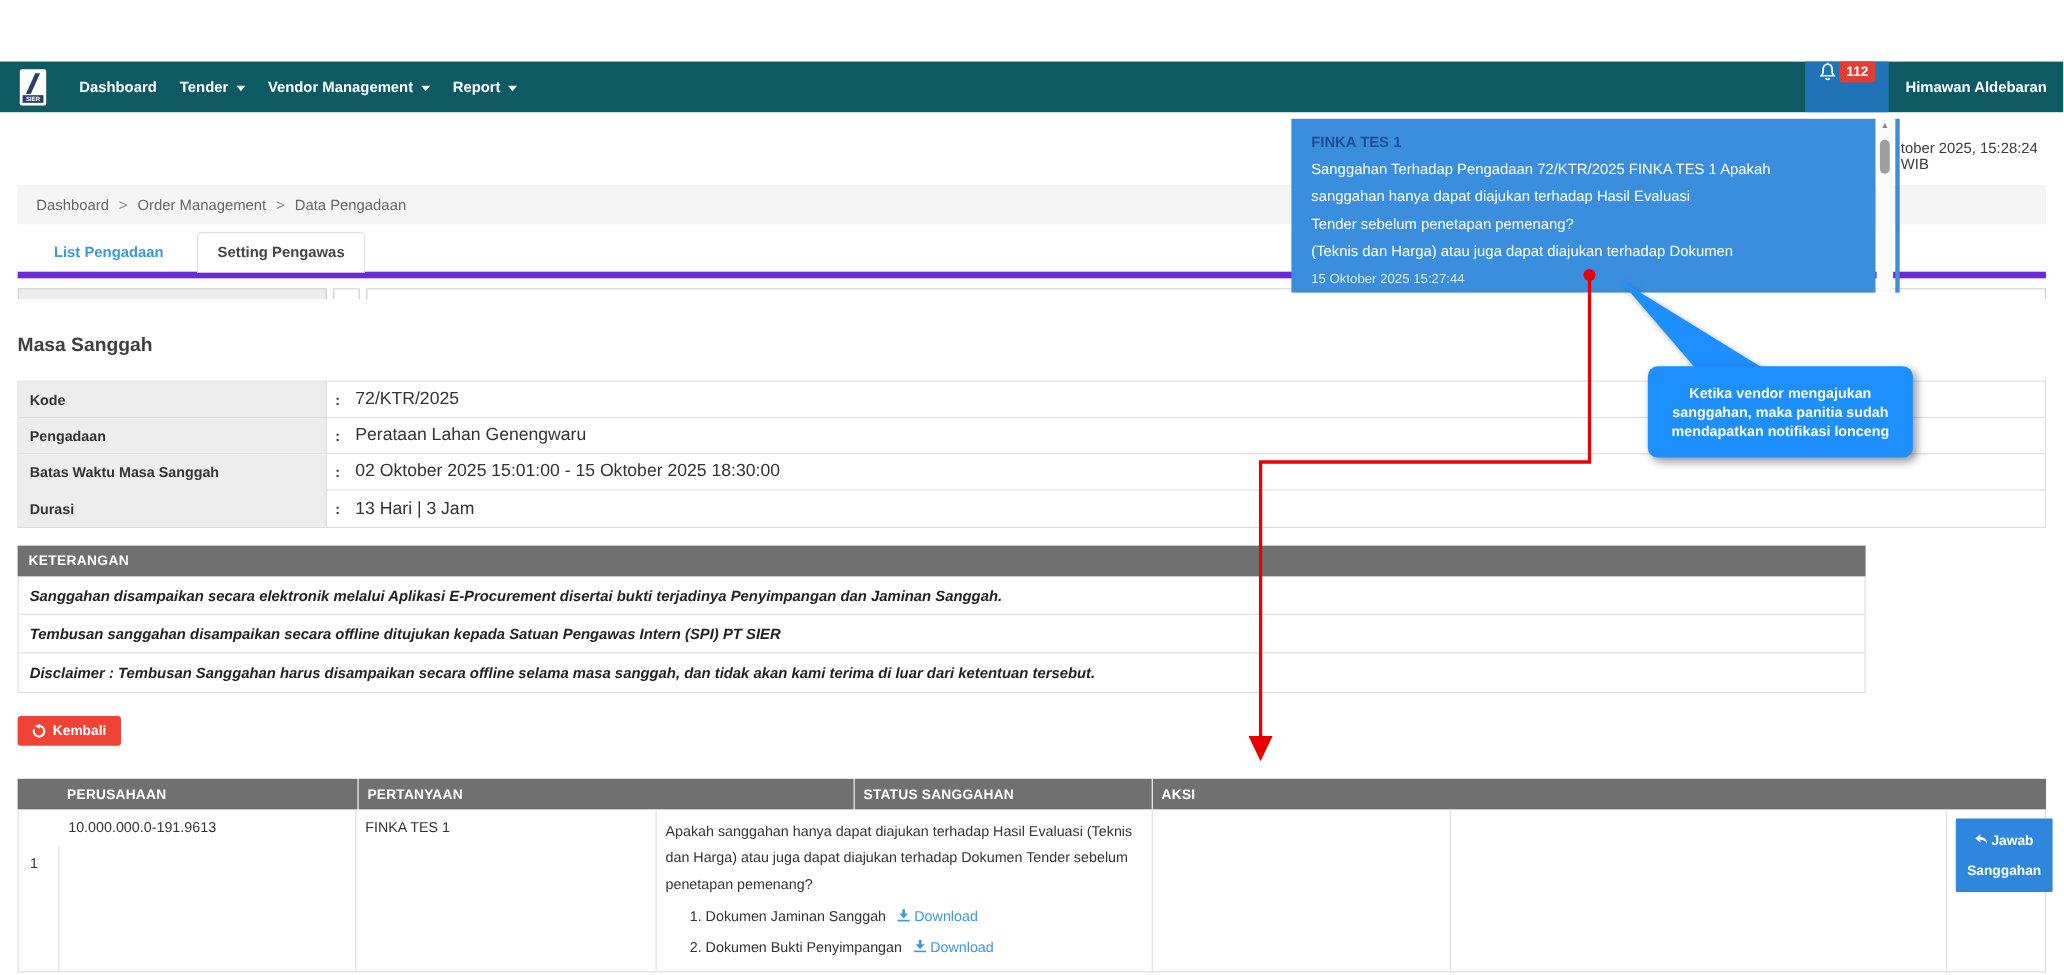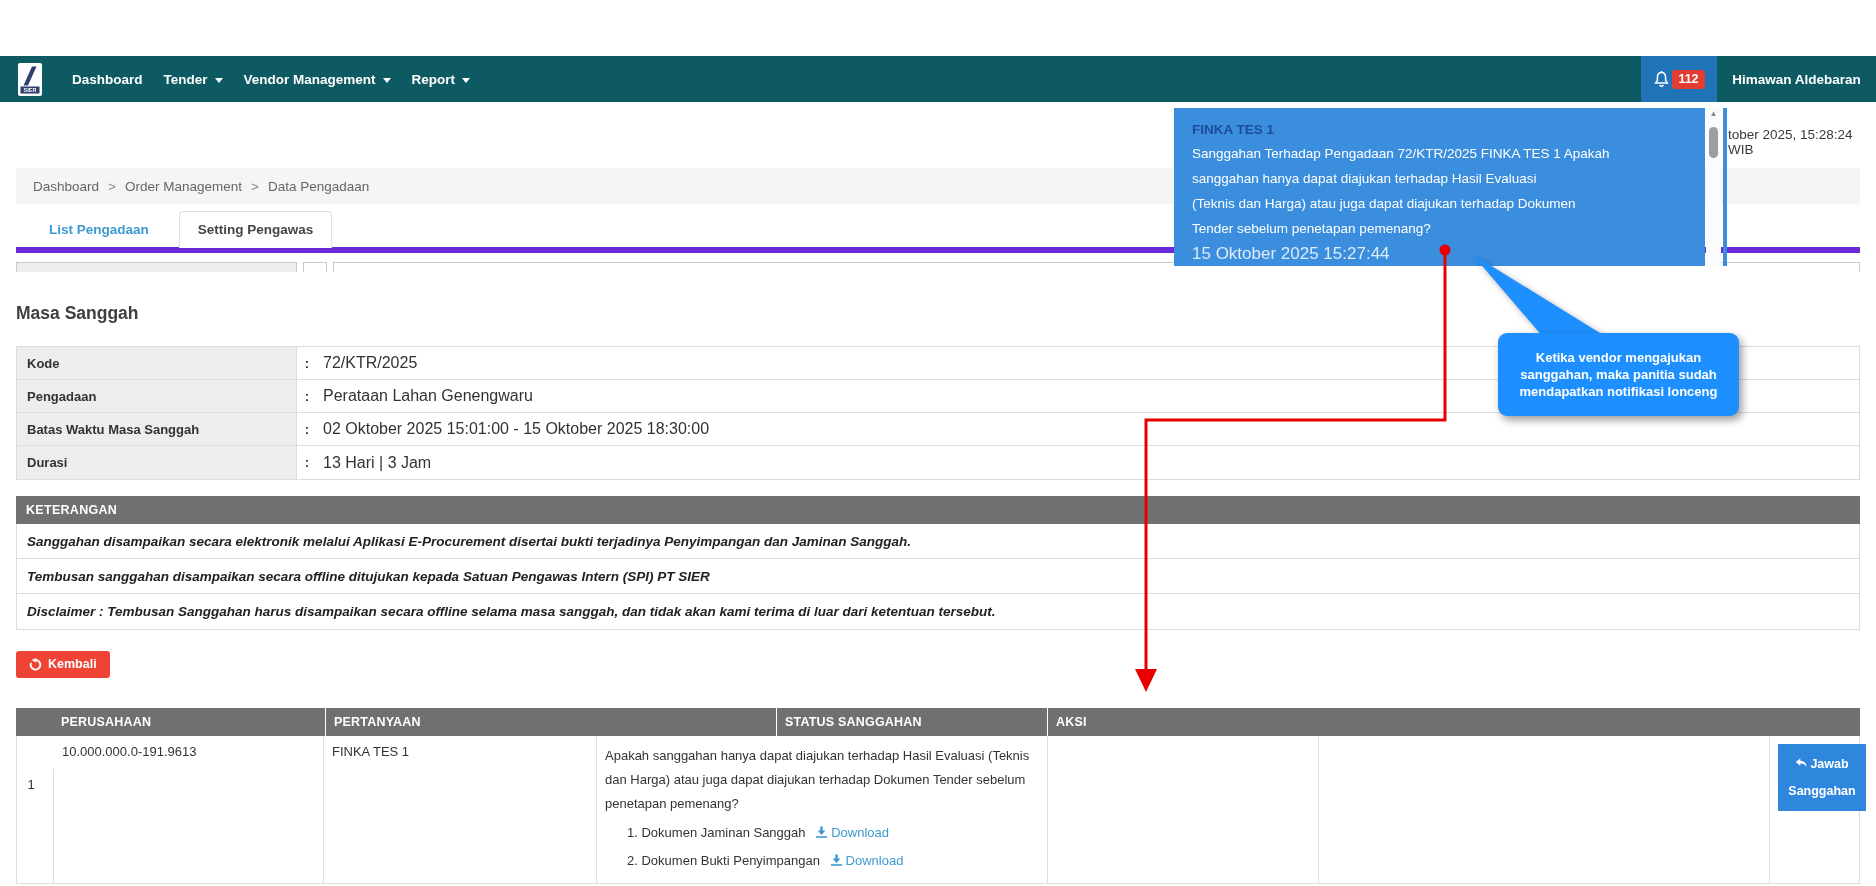--- a/index.html
+++ b/index.html
@@ -12,21 +12,21 @@
     background:var(--navbar-teal,#0d5a63); display:flex; align-items:center; z-index:5; }
   .nav-left { display:flex; align-items:center; padding-left:18px; height:100%; }
   .logo { width:24px; height:33px; background:#fff; border-radius:2px; margin-right:30px;
     display:flex; align-items:center; justify-content:center; }
   .nav-item { color:#fff; font-size:13.5px; font-weight:700; margin-right:21px;
     display:flex; align-items:center; gap:7px; cursor:pointer; white-space:nowrap; }
   .caret { width:0; height:0; border-left:4.5px solid transparent; border-right:4.5px solid transparent;
     border-top:5px solid #fff; margin-top:2px; }
   .nav-right { margin-left:auto; display:flex; align-items:center; height:100%; }
   .bell-box { width:76px; height:100%; background:var(--bell-box-blue,#2173b8);
-    display:flex; align-items:center; justify-content:center; gap:2px; cursor:pointer; }
+    display:flex; align-items:flex-start; justify-content:center; gap:2px; cursor:pointer; }
   .badge { background:var(--badge-red,#e23c33); color:#fff; font-size:12.5px; font-weight:700;
     padding:2px 6px 3px; border-radius:3px; }
   .user-name { color:#fff; font-size:13.5px; font-weight:700; width:159px; text-align:center; }
 
   
   .server-time { position:absolute; left:1728px; top:127px; font-size:13.5px; color:#3a3a3a; z-index:4; }
 
   
   .breadcrumb-bar { position:absolute; left:16px; top:168px; width:1844px; height:36px;
     background:#f5f5f5; display:flex; align-items:center; padding-left:17px; gap:9px;
@@ -55,21 +55,21 @@
   .details { position:absolute; left:16px; top:346px; width:1844px; border:1px solid #ddd; background:#fff; }
   .d-row { display:flex; height:33px; border-bottom:1px solid #ddd; }
   .d-row:last-child { border-bottom:none; }
   .d-label { width:280px; background:#ededed; border-right:1px solid #ddd; display:flex;
     align-items:center; padding-left:10px; font-weight:700; font-size:13px; color:#333; flex:0 0 auto; }
   .d-colon { width:20px; display:flex; align-items:center; justify-content:center;
     font-weight:700; font-size:13px; flex:0 0 auto; }
   .d-value { flex:1; display:flex; align-items:center; padding-left:6px; font-size:16px; color:#333; }
 
   
-  .keterangan { position:absolute; left:16px; top:496px; width:1844px; }
+  .keterangan { position:absolute; left:16px; top:496px; width:1680px; }
   .k-header { height:28px; background:var(--header-gray,#707070); color:#fff; font-weight:700;
     font-size:12.5px; display:flex; align-items:center; padding-left:10px; letter-spacing:.3px; }
   .k-rows { border:1px solid #ddd; border-top:none; }
   .k-row { height:35px; display:flex; align-items:center; padding-left:10px;
     border-bottom:1px solid #ddd; font-style:italic; font-weight:700; font-size:13.5px; color:#222; }
   .k-row:last-child { border-bottom:none; }
 
   
   .back-btn { position:absolute; left:16px; top:651px; background:var(--back-red,#ef4335); color:#fff;
     border:none; border-radius:3px; padding:6px 13px 7px; font-size:12.5px; font-weight:700;
@@ -97,21 +97,21 @@
     border:none; border-radius:1px; padding:7px 6px; font-size:12.5px; font-weight:700;
     line-height:26px; text-align:center; cursor:pointer;
     font-family:"Liberation Sans","DejaVu Sans",sans-serif; }
   .reply-icon { display:inline-block; vertical-align:-1px; margin-right:3px; }
 
   
   .notif-panel { position:absolute; left:1174px; top:108px; width:531px; height:158px;
     background:var(--notif-blue,#3b8ede); padding:11px 18px; z-index:10; cursor:pointer; }
   .n-title { color:var(--notif-title,#1c4d9c); font-weight:700; font-size:13.5px; line-height:22px; }
   .n-line { color:#fff; font-size:13.5px; line-height:25px; white-space:nowrap; }
-  .n-time { color:rgba(255,255,255,.82); font-size:17px; line-height:25px; }
+  .n-time { color:rgba(255,255,255,.82); font-size:12px; line-height:25px; }
   .notif-scrollbar { position:absolute; left:1706px; top:108px; width:15px; height:158px;
     background:#fbfbfb; z-index:11; }
   .sb-arrow { position:absolute; left:0; top:1px; width:15px; text-align:center;
     font-size:8px; color:#8a8a8a; cursor:pointer; }
   .sb-thumb { position:absolute; left:3px; top:19px; width:9px; height:31px;
     background:#9e9e9e; border-radius:5px; cursor:pointer; }
   .notif-edge { position:absolute; left:1723px; top:108px; width:4px; height:158px;
     background:var(--notif-blue,#3b8ede); z-index:11; }
 
   
@@ -275,22 +275,22 @@
                 <path d="M5.3 0.4 L0.7 4.1 L5.3 7.8 L5.3 5.5 C8.2 5.5 10.2 6.5 11.5 9.2 C11.4 4.6 8.4 2.8 5.3 2.8 Z" fill="#fff"></path>
               </svg></span><span>Jawab Sanggahan</span></button>
       </div>
     </div>
   </div>
 
   <div class="notif-panel">
     <div class="n-title">FINKA TES 1</div>
     <div class="n-line">Sanggahan Terhadap Pengadaan 72/KTR/2025 FINKA TES 1 Apakah</div>
     <div class="n-line">sanggahan hanya dapat diajukan terhadap Hasil Evaluasi</div>
+    <div class="n-line">Tender sebelum penetapan pemenang?</div>
     <div class="n-line">(Teknis dan Harga) atau juga dapat diajukan terhadap Dokumen</div>
-    <div class="n-line">Tender sebelum penetapan pemenang?</div>
     <div class="n-time">15 Oktober 2025 15:27:44</div>
   </div>
   <div class="notif-scrollbar">
     <div class="sb-arrow">▲</div>
     <div class="sb-thumb"></div>
   </div>
   <div class="notif-edge"></div>
 
   <svg class="annotation-svg" viewBox="0 0 1876 886">
     <polygon class="callout-pointer" points="1472,254 1544,338 1608,338"></polygon>

